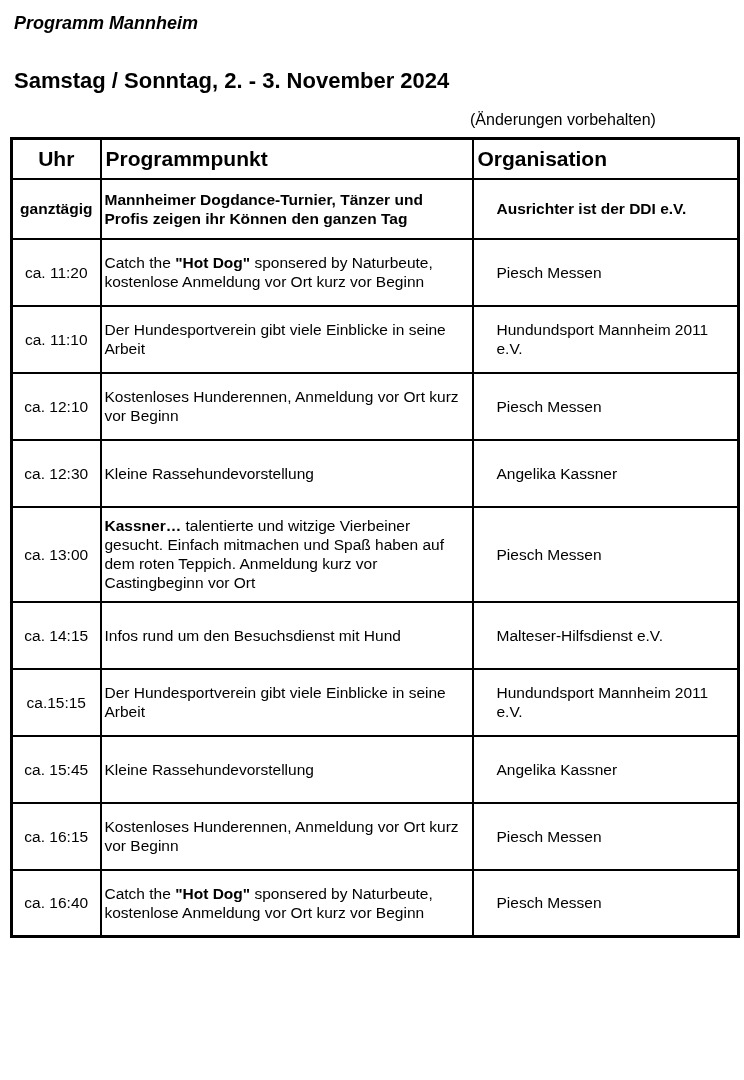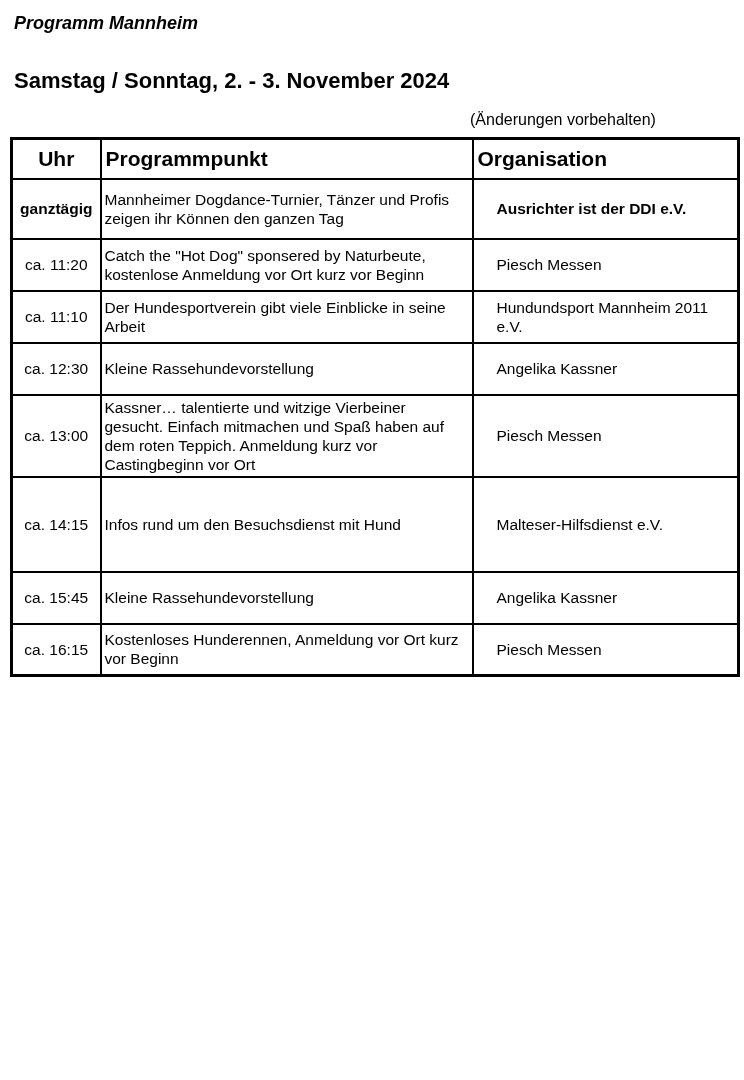--- a/index.html
+++ b/index.html
@@ -69,25 +69,25 @@
   td {
     font-size: 15.5px;
     line-height: 19px;
     padding: 2px 3px;
   }
   td.time-cell {
     text-align: center;
     padding: 2px 1px;
   }
   td.org-cell { padding-left: 23px; }
-  tbody tr { height: 52px; }
+  tbody tr { height: 67px; }
   tbody tr:nth-child(1) { height: 60px; }
   tbody tr:nth-child(6) { height: 95px; }
   tr.bold-row td { font-weight: bold; }
-  .seg-bold { font-weight: normal; }
+  .seg-bold { font-weight: bold; }
 </style>
 </head>
 <body>
 
 <div class="page-title">Programm Mannheim</div>
 <div class="page-subtitle">Samstag / Sonntag, 2. - 3. November 2024</div>
 <div class="changes-note">(Änderungen vorbehalten)</div>
 
 <table class="schedule">
   <colgroup>
@@ -112,38 +112,53 @@
         <td class="time-cell">ca. 11:20</td>
         <td class="prog-cell"><span>Catch the </span><span class="seg-bold">"Hot Dog"</span><span> sponsered by Naturbeute, kostenlose Anmeldung vor Ort kurz vor Beginn</span></td>
         <td class="org-cell">Piesch Messen</td>
       </tr>
       <tr>
         <td class="time-cell">ca. 11:10</td>
         <td class="prog-cell"><span>Der Hundesportverein gibt viele Einblicke in seine Arbeit</span></td>
         <td class="org-cell">Hundundsport Mannheim 2011 e.V.</td>
       </tr>
       <tr>
+        <td class="time-cell">ca. 12:10</td>
+        <td class="prog-cell"><span>Kostenloses Hunderennen, Anmeldung vor Ort kurz vor Beginn</span></td>
+        <td class="org-cell">Piesch Messen</td>
+      </tr>
+      <tr>
         <td class="time-cell">ca. 12:30</td>
         <td class="prog-cell"><span>Kleine Rassehundevorstellung</span></td>
         <td class="org-cell">Angelika Kassner</td>
       </tr>
       <tr>
         <td class="time-cell">ca. 13:00</td>
         <td class="prog-cell"><span class="seg-bold">Kassner…</span><span> talentierte und witzige Vierbeiner gesucht. Einfach mitmachen und Spaß haben auf dem roten Teppich. Anmeldung kurz vor Castingbeginn vor Ort</span></td>
         <td class="org-cell">Piesch Messen</td>
       </tr>
       <tr>
         <td class="time-cell">ca. 14:15</td>
         <td class="prog-cell"><span>Infos rund um den Besuchsdienst mit Hund</span></td>
         <td class="org-cell">Malteser-Hilfsdienst e.V.</td>
       </tr>
       <tr>
+        <td class="time-cell">ca.15:15</td>
+        <td class="prog-cell"><span>Der Hundesportverein gibt viele Einblicke in seine Arbeit</span></td>
+        <td class="org-cell">Hundundsport Mannheim 2011 e.V.</td>
+      </tr>
+      <tr>
         <td class="time-cell">ca. 15:45</td>
         <td class="prog-cell"><span>Kleine Rassehundevorstellung</span></td>
         <td class="org-cell">Angelika Kassner</td>
       </tr>
       <tr>
         <td class="time-cell">ca. 16:15</td>
         <td class="prog-cell"><span>Kostenloses Hunderennen, Anmeldung vor Ort kurz vor Beginn</span></td>
         <td class="org-cell">Piesch Messen</td>
       </tr>
+      <tr>
+        <td class="time-cell">ca. 16:40</td>
+        <td class="prog-cell"><span>Catch the </span><span class="seg-bold">"Hot Dog"</span><span> sponsered by Naturbeute, kostenlose Anmeldung vor Ort kurz vor Beginn</span></td>
+        <td class="org-cell">Piesch Messen</td>
+      </tr>
     </tbody>
 </table>
 
 </body></html>

